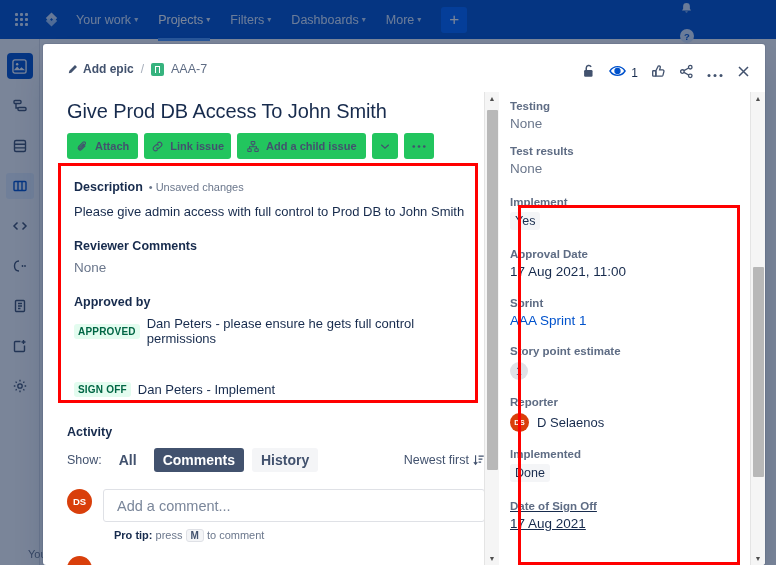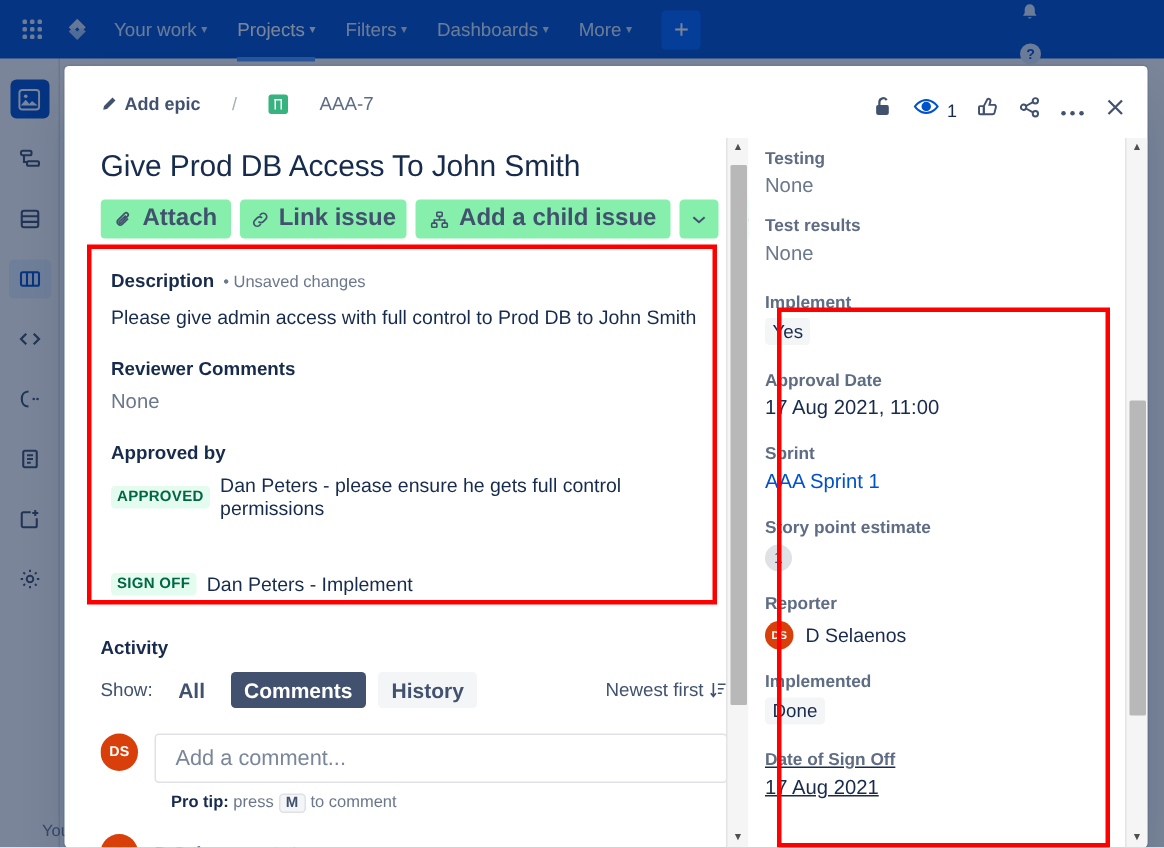--- a/index.html
+++ b/index.html
@@ -59,39 +59,39 @@
 
   
   .modal {
     position:absolute; left:43px; top:44px; width:722px; height:521px;
     background:#fff; border-radius:3px; box-shadow:0 0 0 1px rgba(9,30,66,.08), 0 20px 32px -8px rgba(9,30,66,.25);
     overflow:hidden; display:flex; flex-direction:column;
   }
   .modal-head {
     height:48px; display:flex; align-items:flex-start; padding:18px 14px 0 24px; gap:10px; flex-shrink:0;
   }
-  .crumbs { display:flex; align-items:center; gap:21px; font-size:12px; color:#42526e; }
+  .crumbs { display:flex; align-items:center; gap:7px; font-size:12px; color:#42526e; }
   .crumbs .addepic { display:flex; align-items:center; gap:5px; color:#42526e; font-weight:600; }
   .crumbs .sep { color:#a5adba; }
   .storyicon { width:13px; height:13px; background:#36b37e; border-radius:2px; display:flex; align-items:center; justify-content:center; }
   .storyicon span { display:block; width:5px; height:7px; border:1.5px solid #fff; border-bottom:none; }
   .crumbs .key { color:#5e6c84; font-size:12.5px; }
   .head-actions { margin-left:auto; display:flex; align-items:center; gap:13px; color:#42526e; padding-top:1px; }
   .watchcount { font-size:12px; color:#172b4d; margin-left:-8px; }
 
   .modal-body { flex:1; display:flex; overflow:hidden; position:relative; }
 
   
   .leftcol { width:456px; position:relative; padding:0 0 0 24px; }
   .leftscroll { height:100%; overflow:hidden; padding-right:14px; }
   .issue-title { font-size:20px; font-weight:500; color:#172b4d; margin:8px 0 10px; letter-spacing:-.1px; }
   .btnrow { display:flex; align-items:center; gap:6px; margin-bottom:12px; }
   .btn {
-    height:26px; background:#86efac; border-radius:3px; display:flex; align-items:center; gap:6px;
-    padding:0 9px; font-size:16px; font-weight:600; color:#42526e; white-space:nowrap;
+    height:26px; background:#22c55e; border-radius:3px; display:flex; align-items:center; gap:6px;
+    padding:0 9px; font-size:11px; font-weight:600; color:#42526e; white-space:nowrap;
   }
   .btn.icononly { padding:0 8px; }
   .btn.split { padding:0 7px; }
 
   .sectlabel { font-size:12.5px; font-weight:600; color:#172b4d; }
   .subtle { font-size:11px; color:#6b778c; font-weight:400; }
   .bodytext { font-size:13px; color:#172b4d; }
   .nonetext { font-size:13.5px; color:#6b778c; }
 
   .desc-block { padding:9px 0 6px 7px; }

